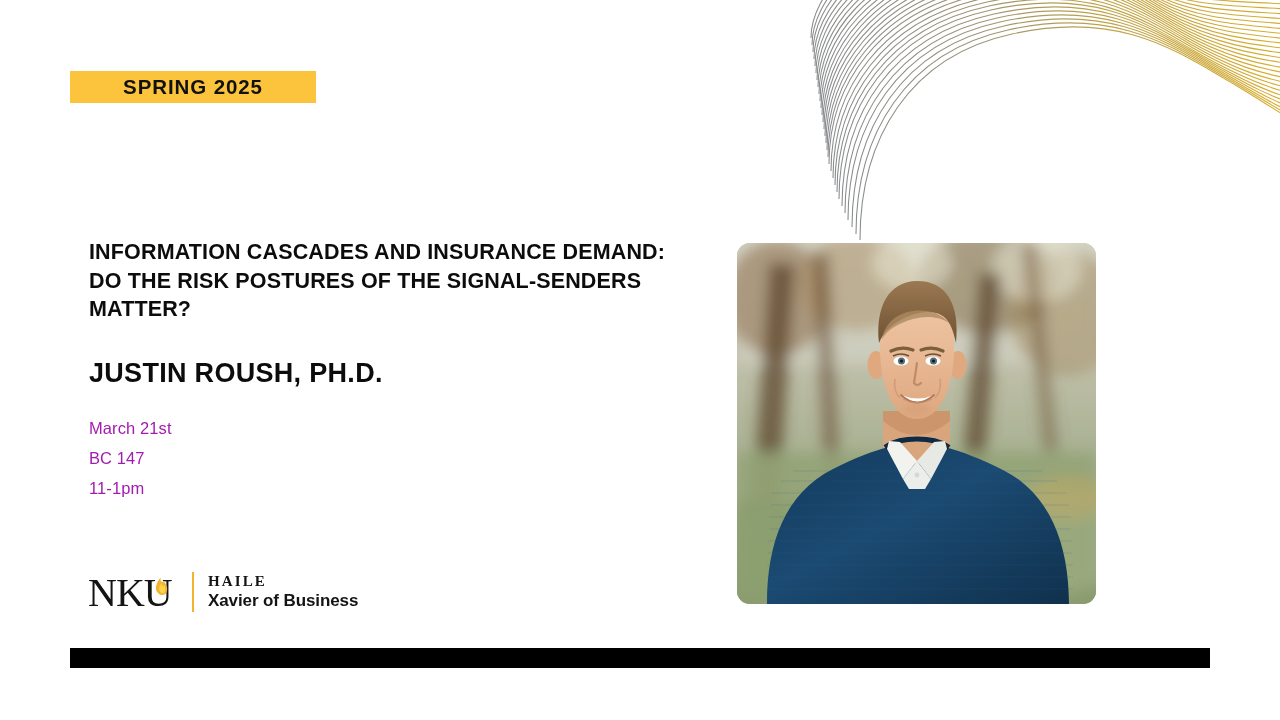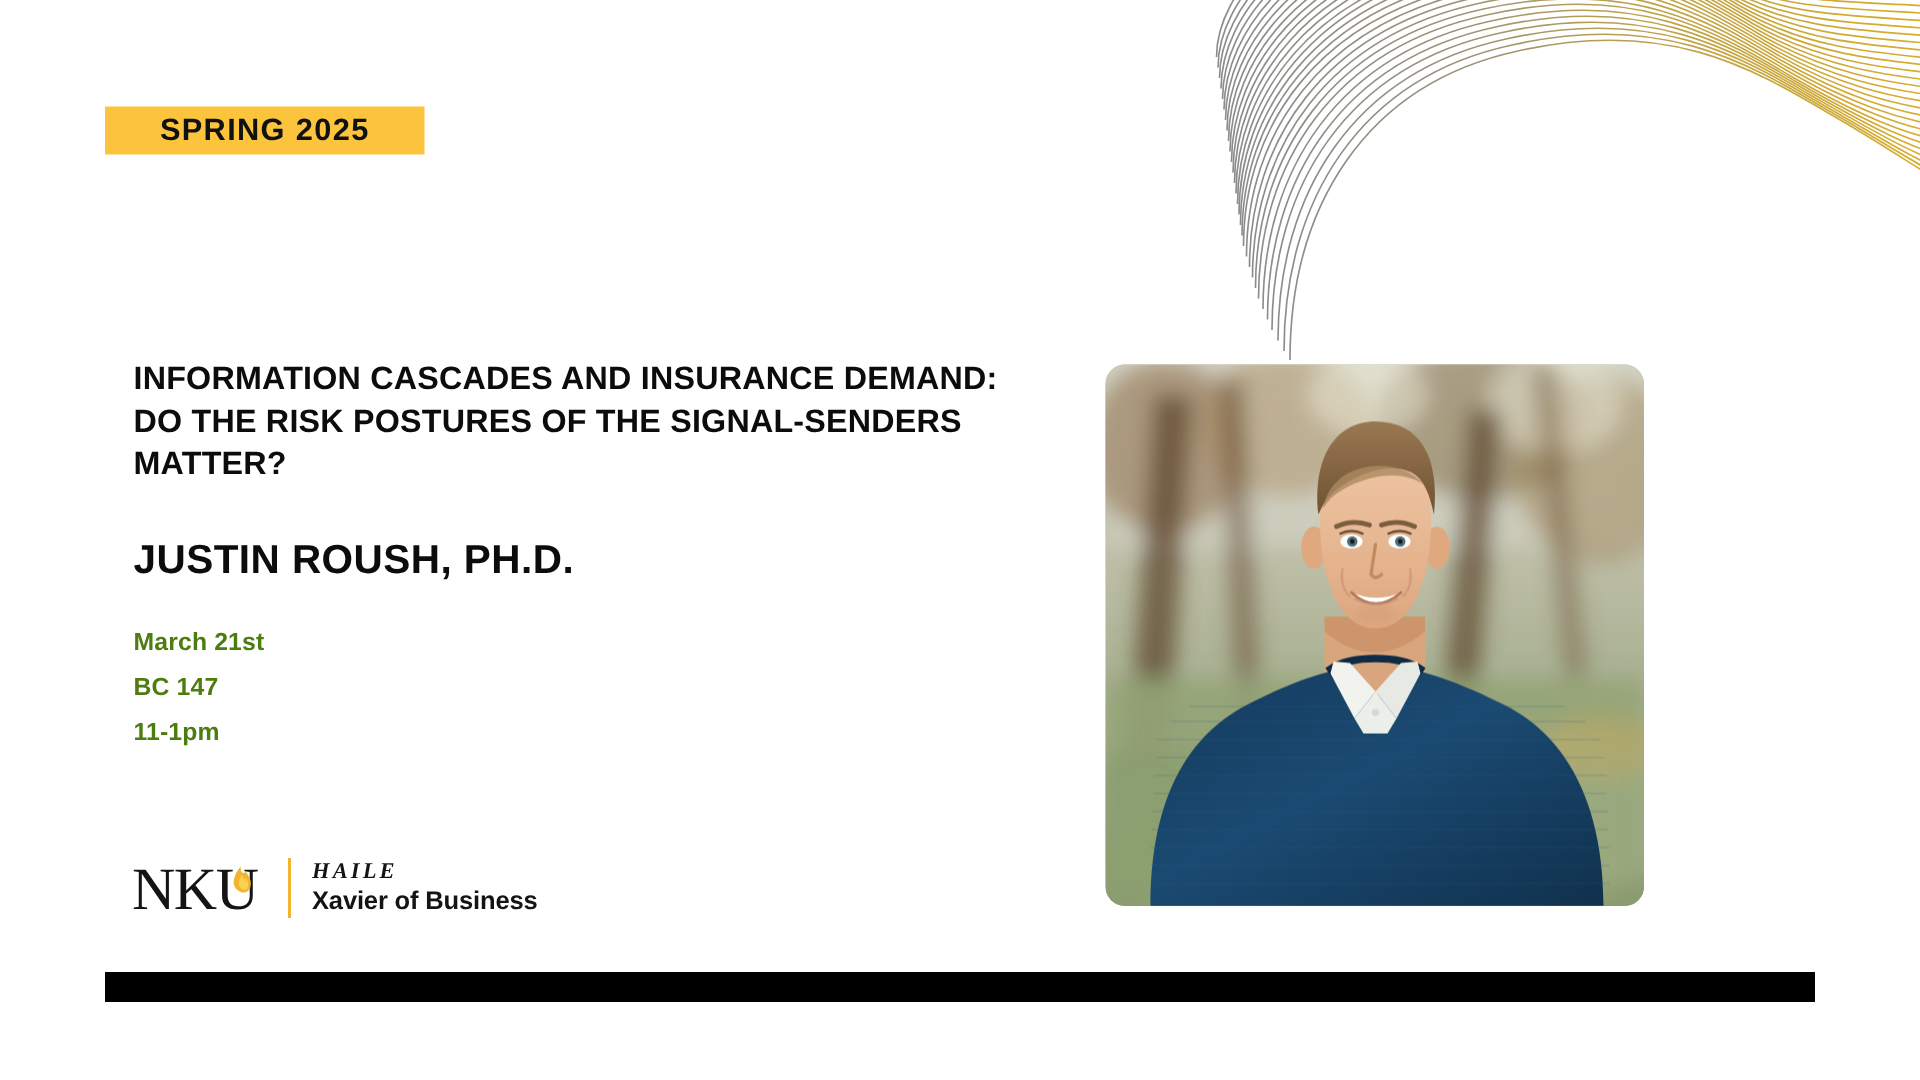--- a/index.html
+++ b/index.html
@@ -28,21 +28,21 @@
     width: 500px;
     height: 300px;
     pointer-events: none;
   }
 
   
   .term-badge {
     position: absolute;
     left: 70px;
     top: 71px;
-    width: 213px;
+    width: 246px;
     height: 32px;
     background: #FBC43C;
     display: flex;
     align-items: center;
     justify-content: center;
   }
   .term-badge-label {
     font-size: 20.5px;
     font-weight: 600;
     letter-spacing: 0.9px;
@@ -105,22 +105,22 @@
   }
   .speaker-meta-line {
     font-size: 17.5px;
     font-weight: 400;
     color: #1a1a1a;
     line-height: 1.72;
     letter-spacing: 0.1px;
   }
   .speaker-detail-line {
     font-size: 16.5px;
-    font-weight: 700;
-    color: #4d7c0f;
+    font-weight: 400;
+    color: #a21caf;
     line-height: 1.82;
     letter-spacing: 0.1px;
   }
 
   
   .brand-logo {
     position: absolute;
     left: 88px;
     top: 566px;
     height: 52px;
@@ -143,21 +143,20 @@
     flex-direction: column;
     justify-content: center;
   }
   .brand-haile {
     font-family: "Liberation Serif", serif;
     font-size: 15px;
     font-weight: 700;
     letter-spacing: 2.1px;
     color: #141414;
     line-height: 1.25;
-    font-style: italic;
   }
   .brand-college {
     font-size: 17px;
     font-weight: 700;
     letter-spacing: -0.1px;
     color: #141414;
     line-height: 1.3;
   }
 
   

